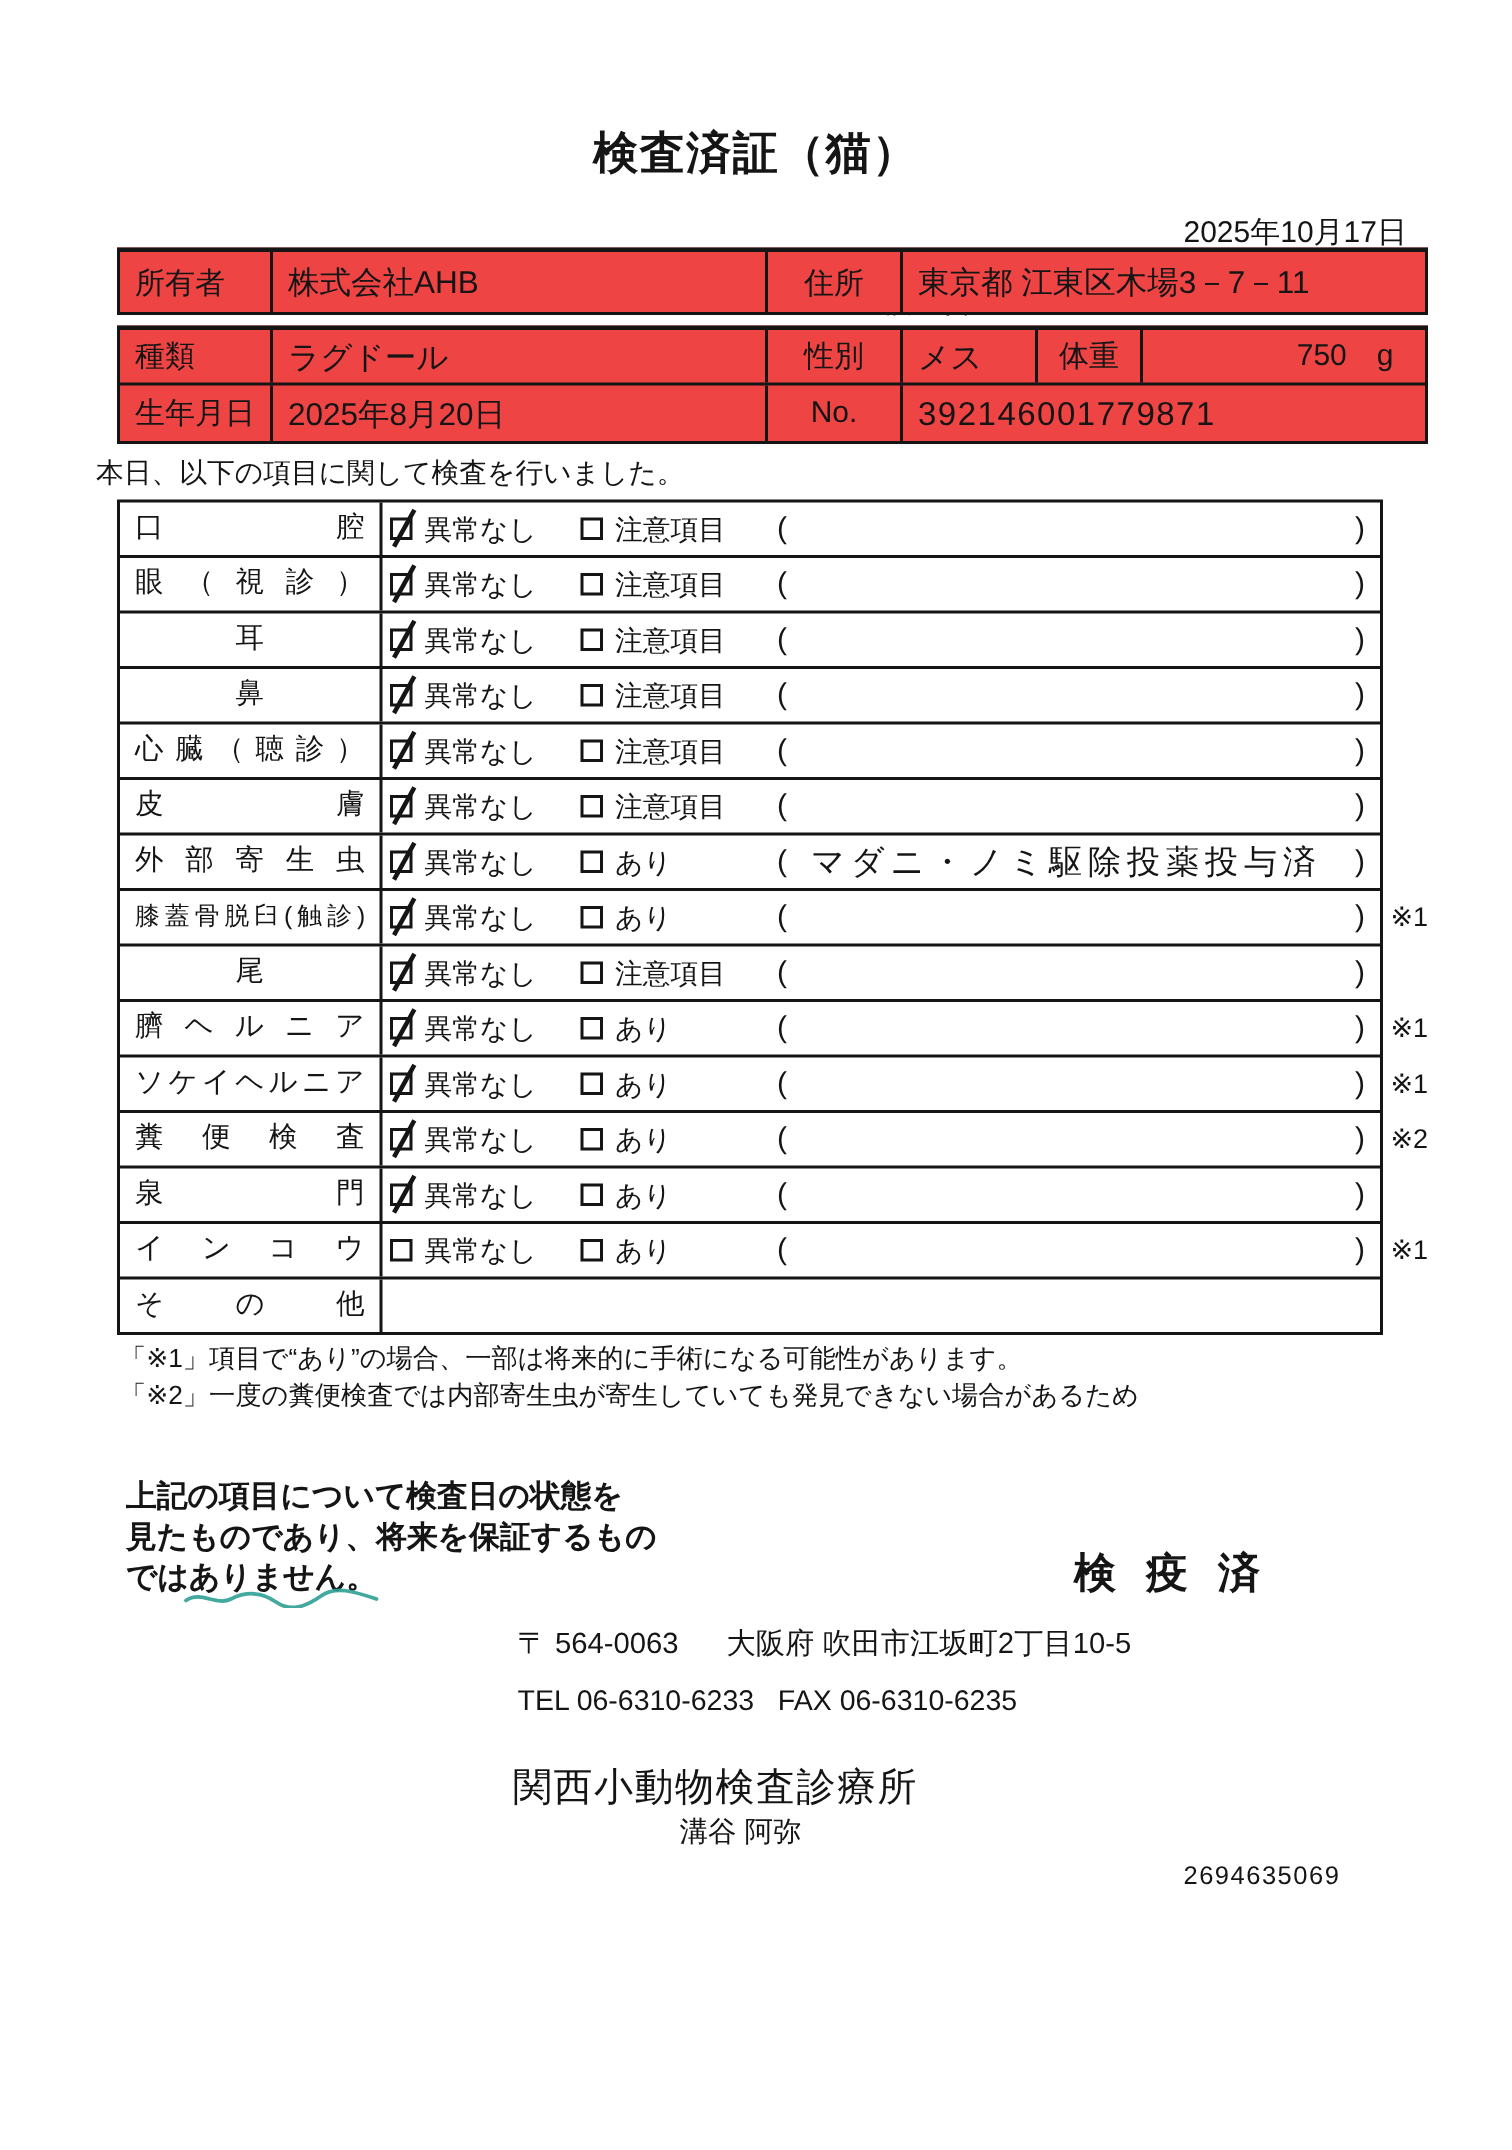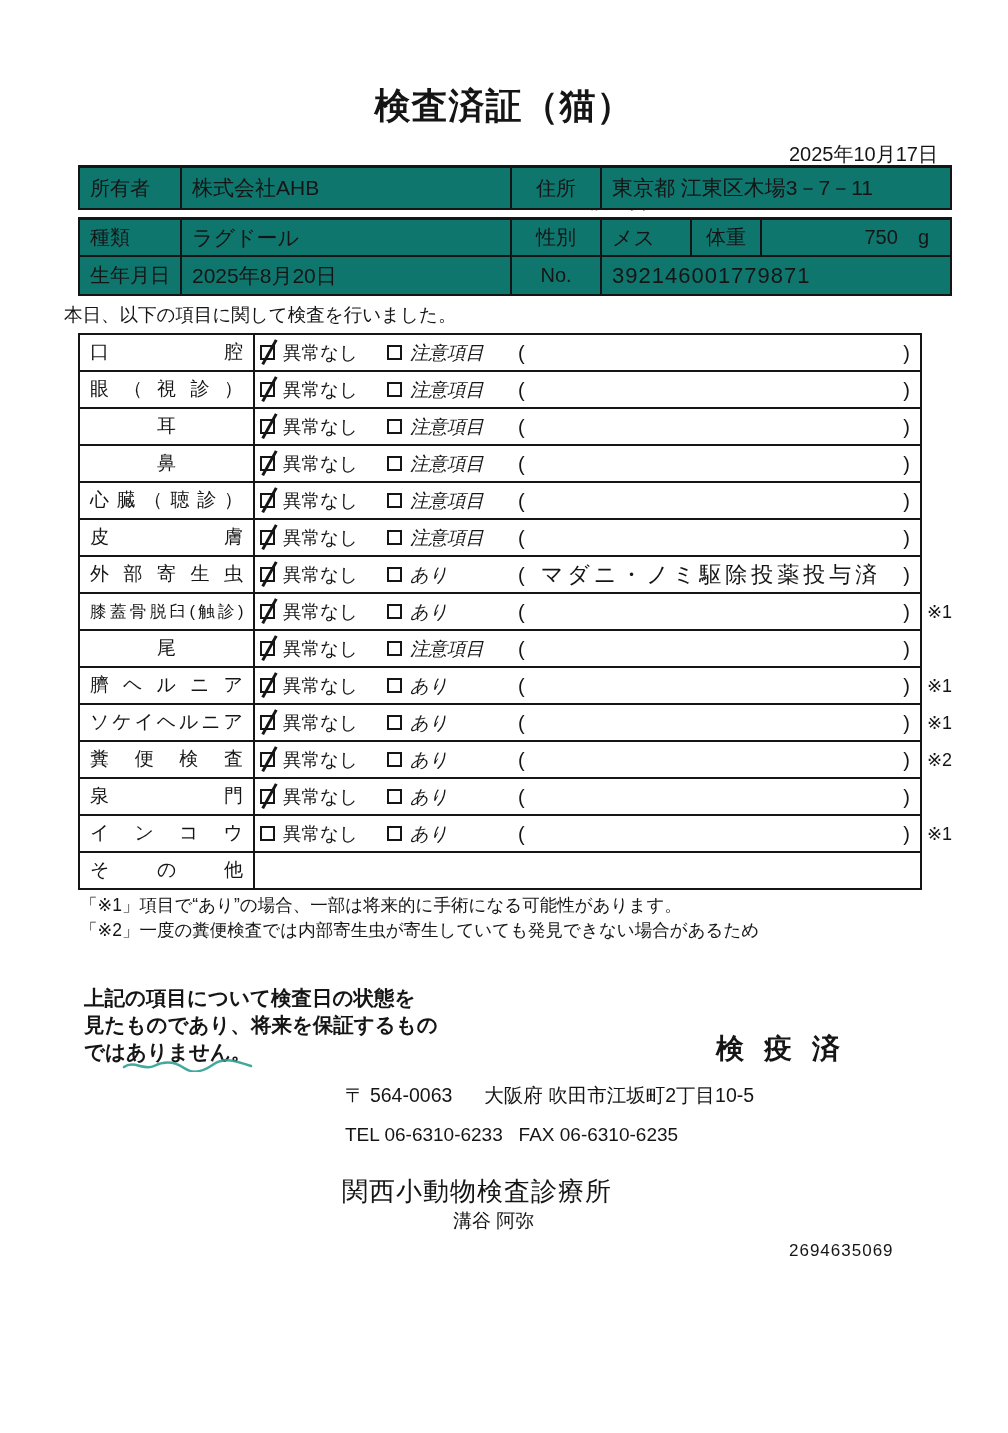--- a/index.html
+++ b/index.html
@@ -7,26 +7,26 @@
     width: 1008px; height: 1433px;
     background: #ffffff;
     font-family: "Liberation Sans", "DejaVu Sans", sans-serif;
     color: #151515;
     position: relative;
     overflow: hidden;
   }
   * { box-sizing: border-box; }
   .abs { position: absolute; }
 
-  .title { top: 82px; left: 0; width: 100%; text-align: center; font-size: 36px; font-weight: bold; letter-spacing: 1px; }
+  .title { top: 82px; left: 0; width: 100%; text-align: center; font-size: 30px; font-weight: bold; letter-spacing: 1px; }
 
   .date-label { top: 141px; left: 588px; font-size: 20px; margin-top: 47px; }
   .date-value { top: 141px; left: 789px; font-size: 20px; }
 
-  .tbl { border: 2px solid #151515; border-top-width: 3px; background: #0f766e; }
+  .tbl { border: 2px solid #151515; border-top-width: 3px; background: #ef4444; }
   .tbl1 { top: 165px; left: 78px; width: 874px; height: 45px; display: flex; }
   .tbl2 { top: 217px; left: 78px; width: 874px; display: flex; flex-direction: column; }
   .t2row { display: flex; height: 37px; }
   .t2row.first { border-bottom: 2px solid #151515; }
 
   .cell { border-right: 2px solid #151515; display: flex; align-items: center; font-size: 20px; padding: 0 10px; overflow: hidden; white-space: nowrap; }
   .cell.last { border-right: none; flex: 1; }
   .cell.ctr { justify-content: center; padding: 16px 4px; }
   .cell.value { font-size: 21px; }
   .w102 { width: 102px; flex: none; }
@@ -41,21 +41,21 @@
   .exam { top: 333px; left: 78px; width: 844px; border: 2px solid #151515; }
   .exam-row { display: flex; height: 37px; border-bottom: 2px solid #151515; position: relative; }
   .exam-row:last-child { border-bottom: none; height: 35px; }
   .exam-item { width: 175px; flex: none; border-right: 2px solid #151515; font-size: 19px; line-height: 34px; padding: 0 10px; overflow: hidden; white-space: nowrap; }
   .exam-item.justify { text-align: justify; text-align-last: justify; }
   .exam-item.center { text-align: center; }
   .exam-item.small { font-size: 16.5px; letter-spacing: -0.5px; }
   .exam-body { flex: 1; position: relative; }
   .cb-group { position: absolute; top: 0; height: 100%; display: flex; align-items: center; gap: 8px; }
   .cb1 { left: 5px; }
-  .cb2 { left: 132px; font-style: italic; }
+  .cb2 { left: 132px; }
   .cb { width: 15px; height: 15px; border: 2px solid #151515; position: relative; flex: none; }
   .cb.checked::after { content: ""; position: absolute; left: 6px; top: -9px; width: 2.5px; height: 28px; background: #151515; transform: rotate(29deg); }
   .cb-label { font-size: 18.5px; white-space: nowrap; }
   .paren { position: absolute; top: 50%; transform: translateY(-50%); font-size: 20px; }
   .paren.open { left: 263px; }
   .paren.close { right: 10px; }
   .paren-text { position: absolute; left: 285px; right: 38px; top: 50%; transform: translateY(-50%); text-align: center; font-size: 22px; letter-spacing: 4px; white-space: nowrap; }
   .exam-note { position: absolute; left: calc(100% + 7px); top: 50%; transform: translateY(-50%); font-size: 18px; white-space: nowrap; }
 
   .footnotes { top: 893px; left: 80px; font-size: 17.5px; line-height: 24.5px; }

